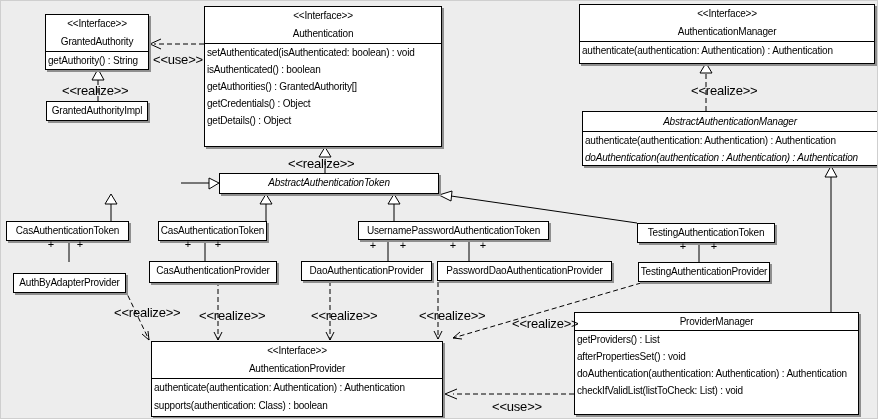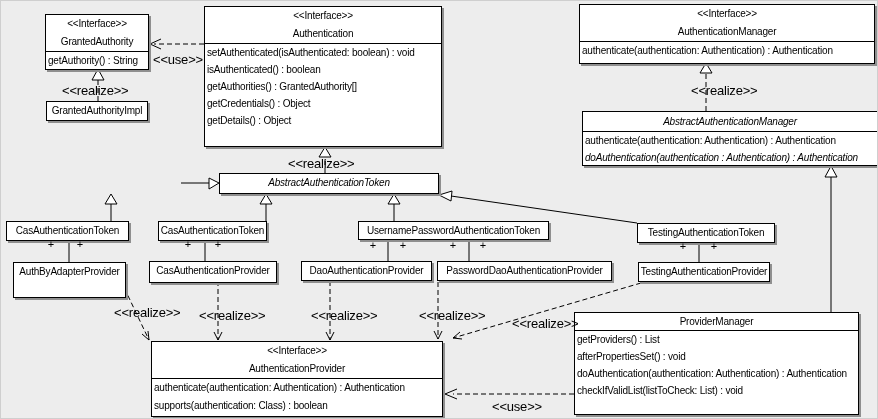--- a/index.html
+++ b/index.html
@@ -129,21 +129,21 @@
   <div class="cls one" style="left:157px;top:220px;width:109px;height:20px">
     <div class="hd nm">CasAuthenticationToken</div>
   </div>
   <div class="cls one" style="left:357px;top:220px;width:191px;height:19px">
     <div class="hd nm">UsernamePasswordAuthenticationToken</div>
   </div>
   <div class="cls one" style="left:636px;top:222px;width:138px;height:20px">
     <div class="hd nm">TestingAuthenticationToken</div>
   </div>
 
-  <div class="cls one" style="left:12px;top:261px;width:113px;height:36px">
+  <div class="cls one" style="left:12px;top:272px;width:113px;height:20px">
     <div class="hd nm">AuthByAdapterProvider</div>
   </div>
   <div class="cls one" style="left:148px;top:260px;width:128px;height:22px">
     <div class="hd nm">CasAuthenticationProvider</div>
   </div>
   <div class="cls one" style="left:300px;top:260px;width:131px;height:20px">
     <div class="hd nm">DaoAuthenticationProvider</div>
   </div>
   <div class="cls one" style="left:436px;top:260px;width:175px;height:20px">
     <div class="hd nm">PasswordDaoAuthenticationProvider</div>

